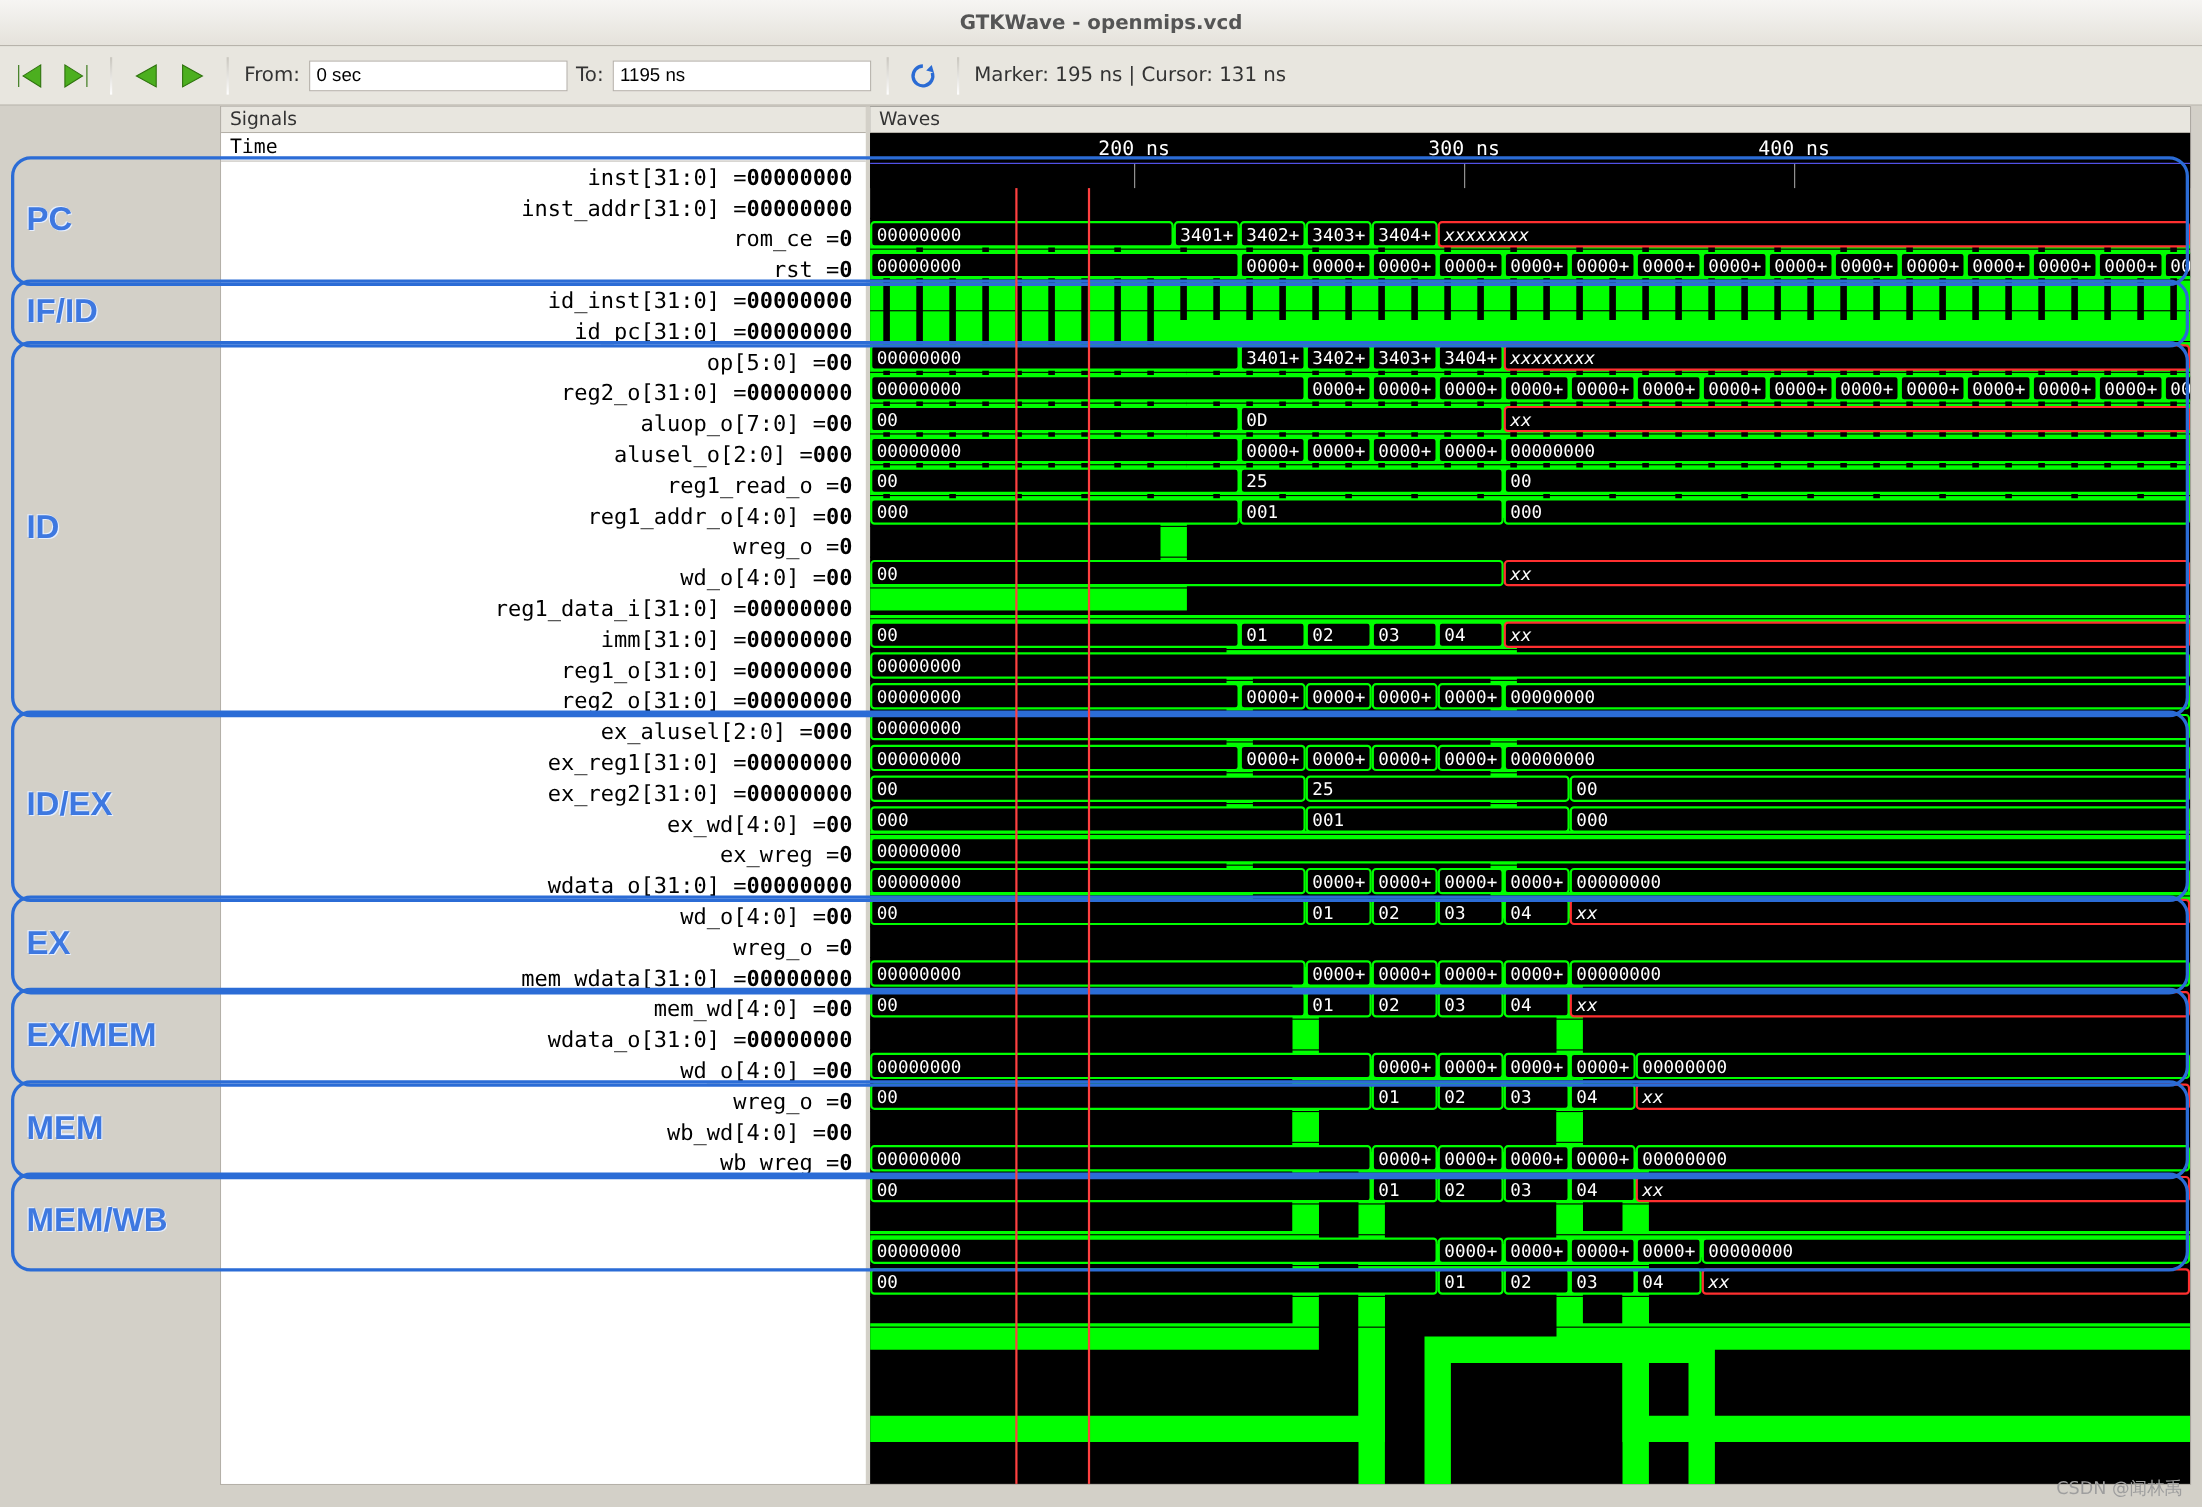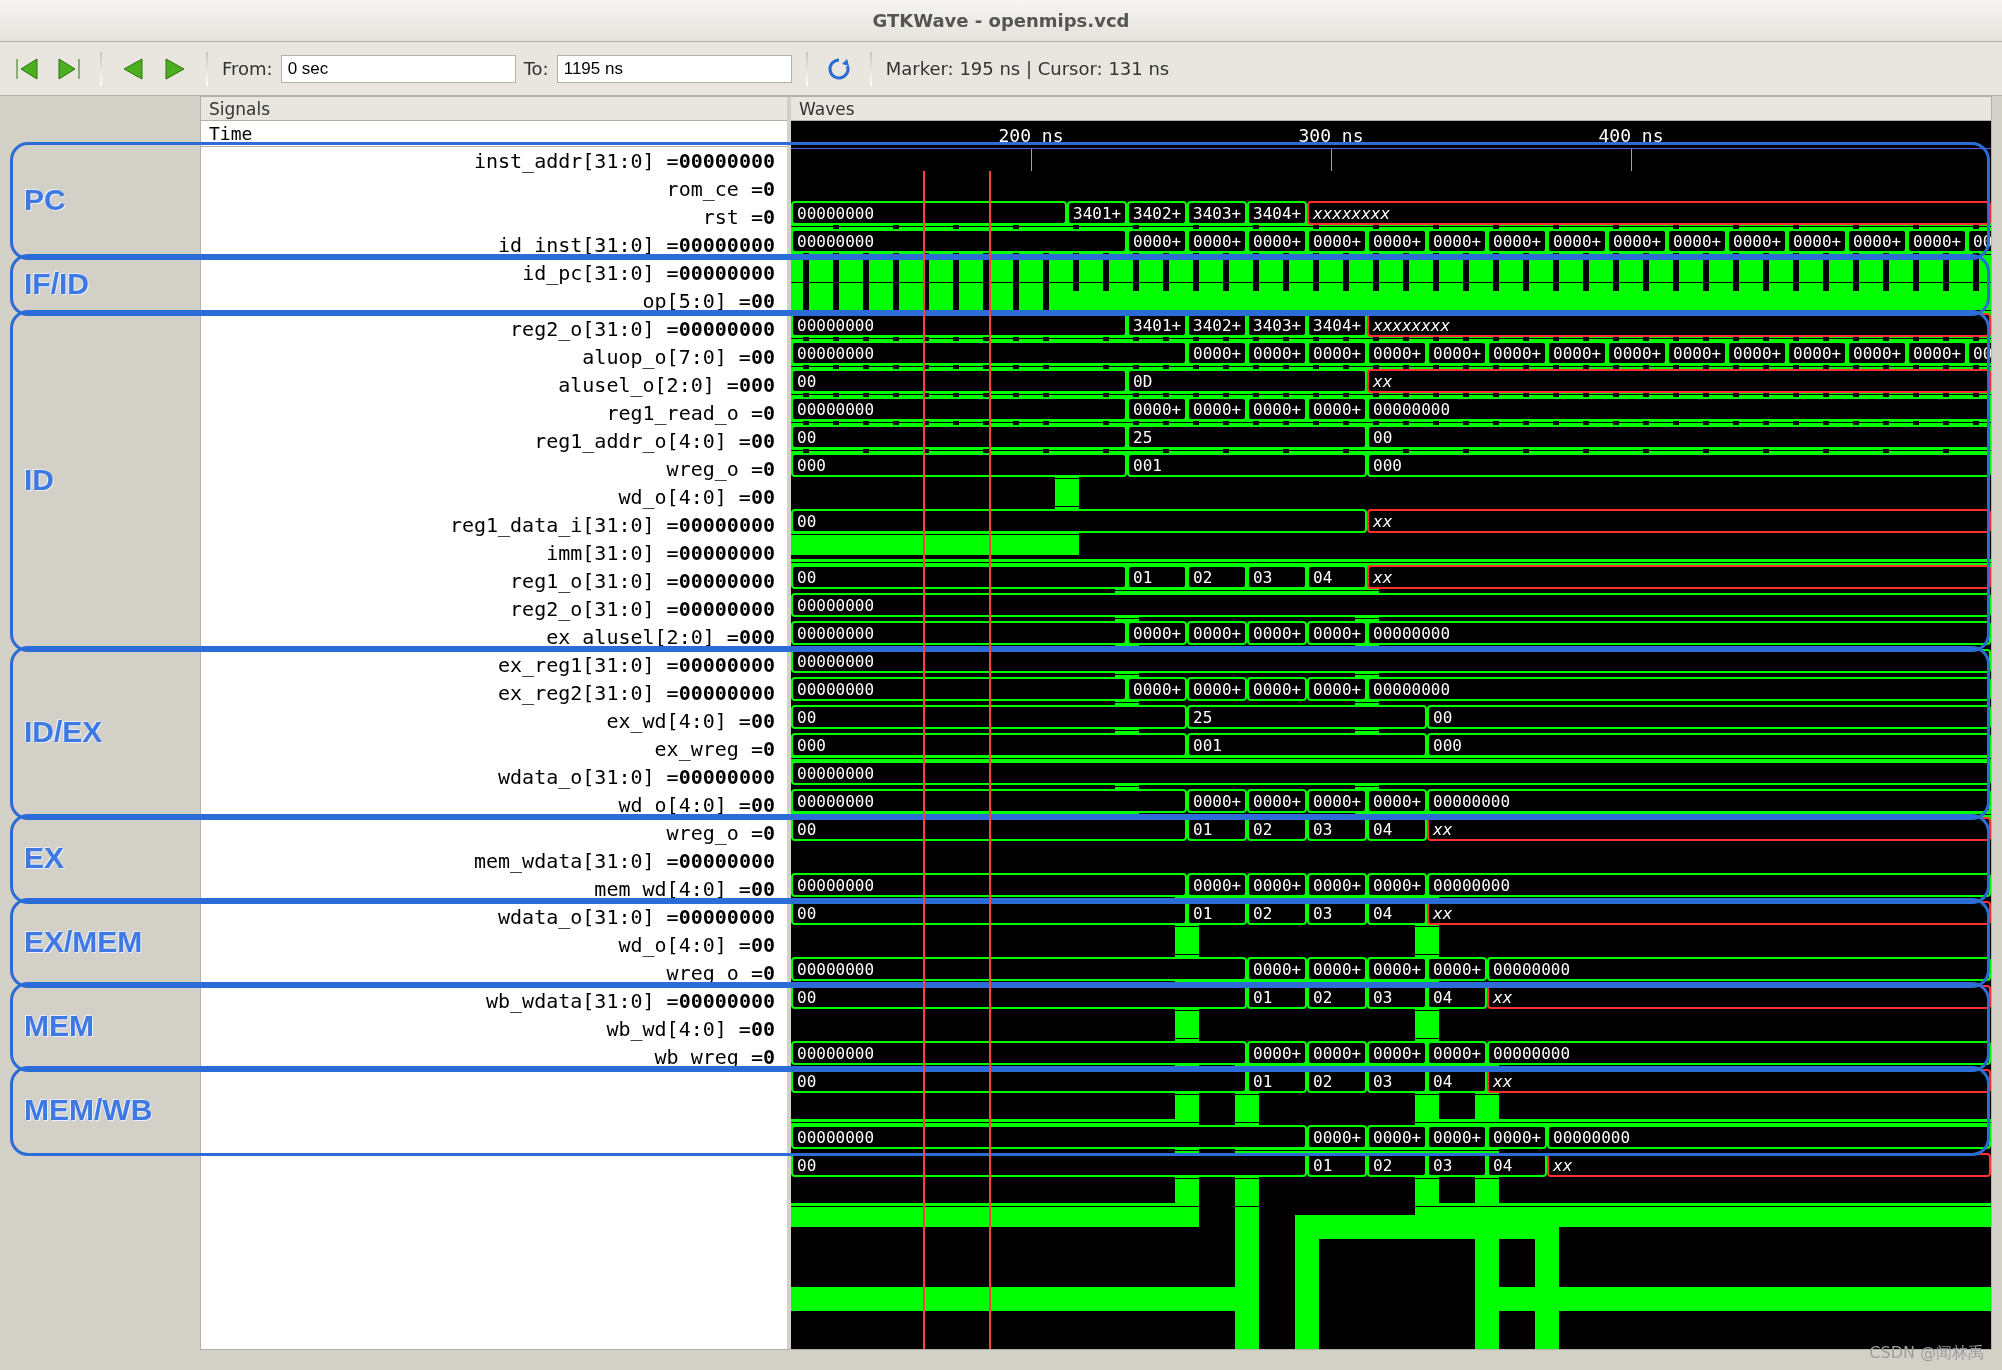--- a/index.html
+++ b/index.html
@@ -262,20 +262,21 @@
   <span class="sep"></span>
   <span class="marker-cursor">Marker: 195 ns  |  Cursor: 131 ns</span>
 </div>
 
 <div class="shell">
 
   <div class="signals-pane">
     <div class="pane-header">Signals</div>
     <div class="time-row">Time</div>
     <div class="sig-list" id="sig-list">
+        <div class="sig-row"><span class="name">inst[31:0]</span><span class="eq"> =</span><span class="val">00000000</span></div>
         <div class="sig-row"><span class="name">inst_addr[31:0]</span><span class="eq"> =</span><span class="val">00000000</span></div>
         <div class="sig-row"><span class="name">rom_ce</span><span class="eq"> =</span><span class="val">0</span></div>
         <div class="sig-row"><span class="name">rst</span><span class="eq"> =</span><span class="val">0</span></div>
         <div class="sig-row"><span class="name">id_inst[31:0]</span><span class="eq"> =</span><span class="val">00000000</span></div>
         <div class="sig-row"><span class="name">id_pc[31:0]</span><span class="eq"> =</span><span class="val">00000000</span></div>
         <div class="sig-row"><span class="name">op[5:0]</span><span class="eq"> =</span><span class="val">00</span></div>
         <div class="sig-row"><span class="name">reg2_o[31:0]</span><span class="eq"> =</span><span class="val">00000000</span></div>
         <div class="sig-row"><span class="name">aluop_o[7:0]</span><span class="eq"> =</span><span class="val">00</span></div>
         <div class="sig-row"><span class="name">alusel_o[2:0]</span><span class="eq"> =</span><span class="val">000</span></div>
         <div class="sig-row"><span class="name">reg1_read_o</span><span class="eq"> =</span><span class="val">0</span></div>
@@ -292,21 +293,20 @@
         <div class="sig-row"><span class="name">ex_wd[4:0]</span><span class="eq"> =</span><span class="val">00</span></div>
         <div class="sig-row"><span class="name">ex_wreg</span><span class="eq"> =</span><span class="val">0</span></div>
         <div class="sig-row"><span class="name">wdata_o[31:0]</span><span class="eq"> =</span><span class="val">00000000</span></div>
         <div class="sig-row"><span class="name">wd_o[4:0]</span><span class="eq"> =</span><span class="val">00</span></div>
         <div class="sig-row"><span class="name">wreg_o</span><span class="eq"> =</span><span class="val">0</span></div>
         <div class="sig-row"><span class="name">mem_wdata[31:0]</span><span class="eq"> =</span><span class="val">00000000</span></div>
         <div class="sig-row"><span class="name">mem_wd[4:0]</span><span class="eq"> =</span><span class="val">00</span></div>
         <div class="sig-row"><span class="name">wdata_o[31:0]</span><span class="eq"> =</span><span class="val">00000000</span></div>
         <div class="sig-row"><span class="name">wd_o[4:0]</span><span class="eq"> =</span><span class="val">00</span></div>
         <div class="sig-row"><span class="name">wreg_o</span><span class="eq"> =</span><span class="val">0</span></div>
-        <div class="sig-row"><span class="name">wb_wdata[31:0]</span><span class="eq"> =</span><span class="val">00000000</span></div>
         <div class="sig-row"><span class="name">wb_wd[4:0]</span><span class="eq"> =</span><span class="val">00</span></div>
         <div class="sig-row"><span class="name">wb_wreg</span><span class="eq"> =</span><span class="val">0</span></div>
       </div>
   </div>
 
   <div class="waves-pane">
     <div class="pane-header" style="background:#e8e6df;color:#333;">Waves</div>
     <div class="waves-ruler" id="waves-ruler">
       <div class="ruler-base"></div>
     <div class="ruler-tick" style="left: 20%; text-align: center;">200 ns</div>

